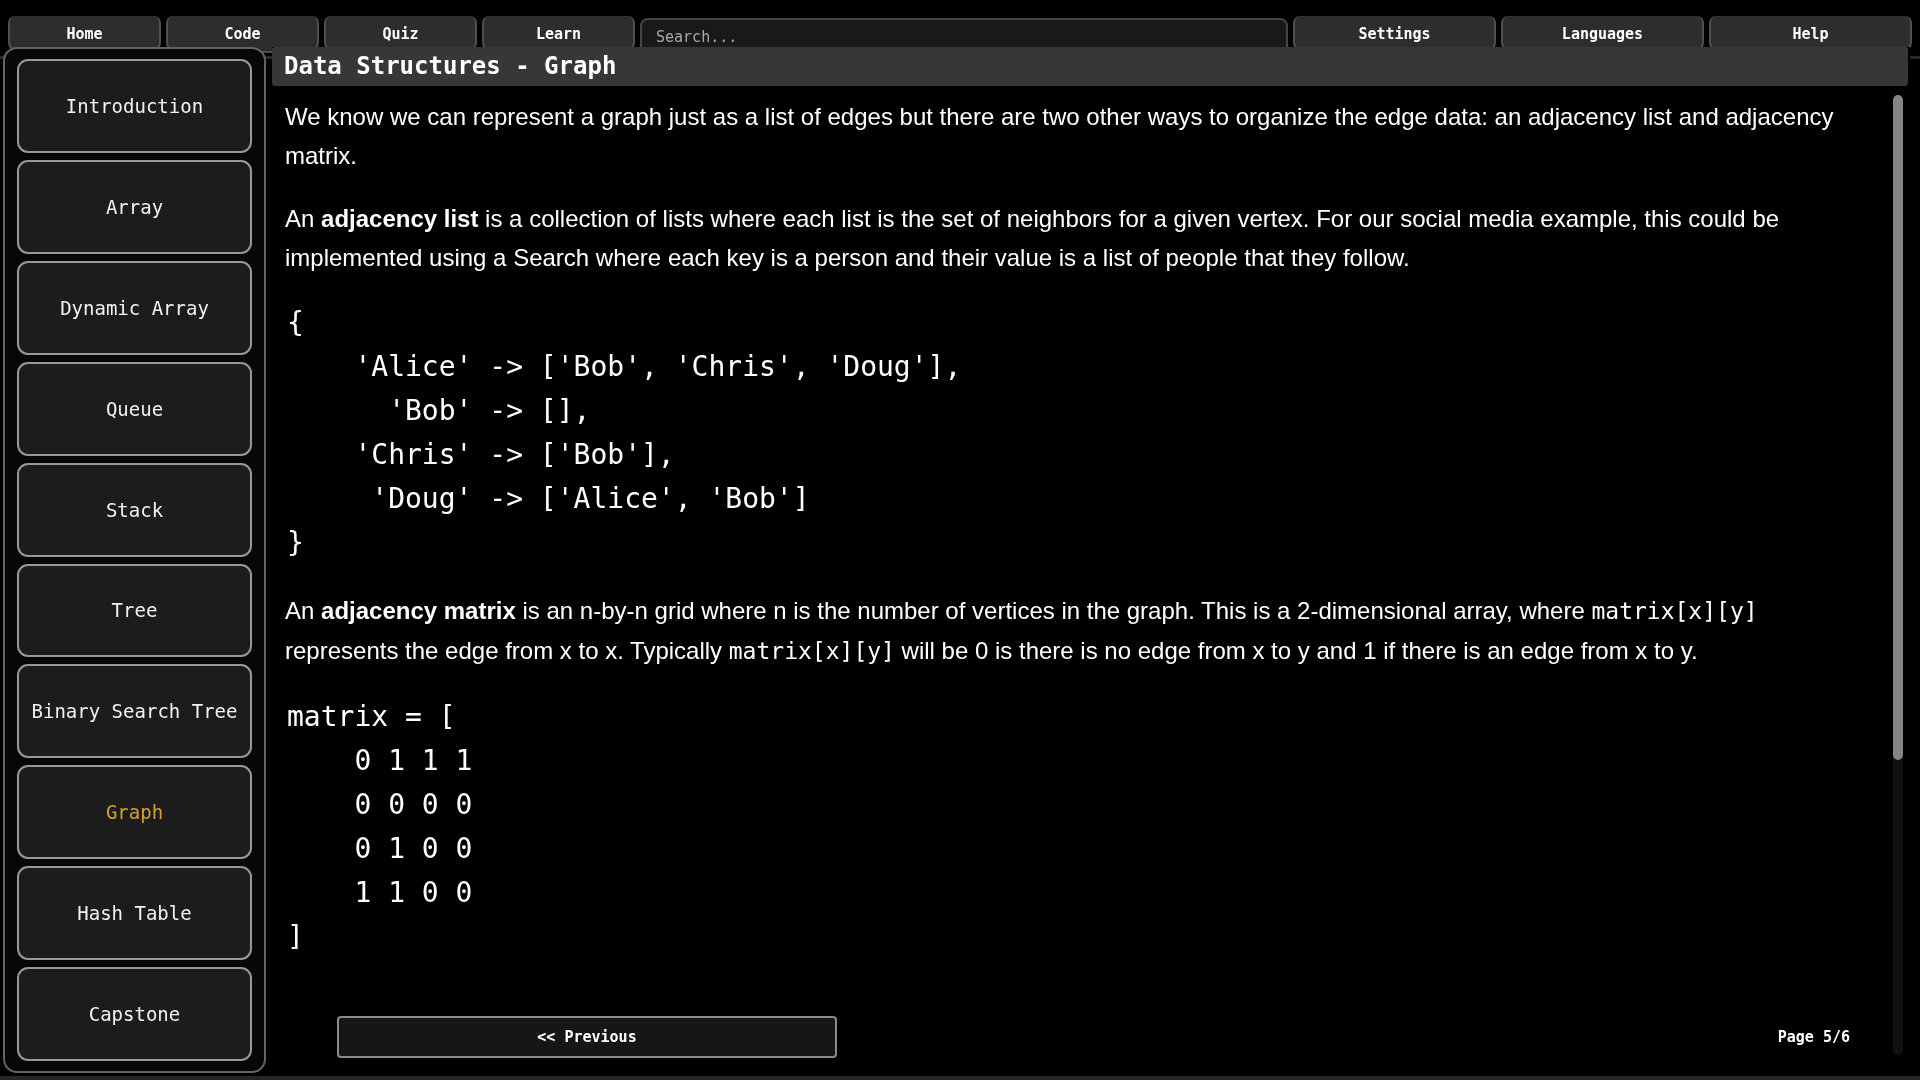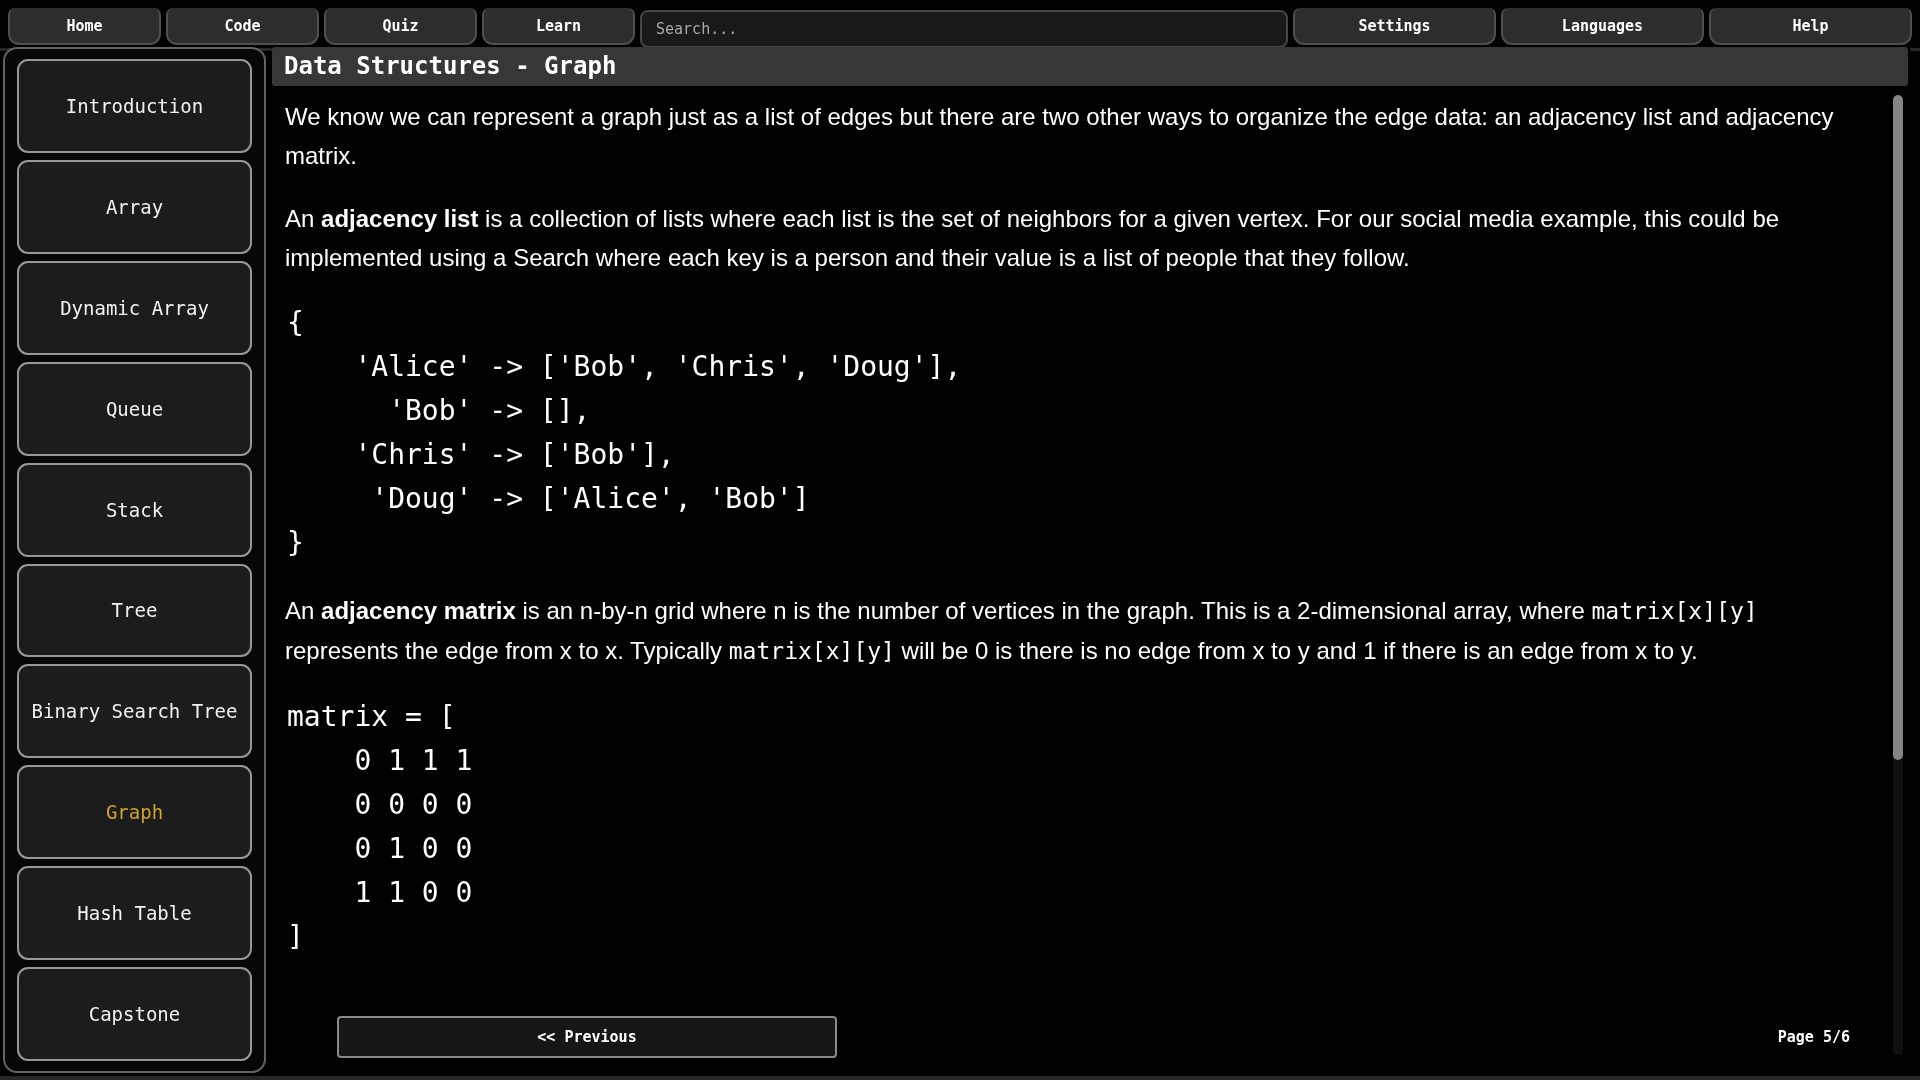--- a/index.html
+++ b/index.html
@@ -1,20 +1,20 @@
 <!DOCTYPE html>
 <html><head>
 <meta charset="utf-8">
 <style>
   * { margin:0; padding:0; box-sizing:border-box; }
   html,body { width:1920px; height:1080px; background:#000; overflow:hidden;
               font-family:"DejaVu Sans Mono", monospace; }
 
   
-  .topnav { position:absolute; left:0; top:8px; width:1920px; height:43px;
+  .topnav { position:absolute; left:0; top:16px; width:1920px; height:43px;
             background:#000; border-bottom:3px solid #282828;
             display:flex; align-items:flex-start; padding:0 8px; gap:5px; }
   .nav-btn { height:37px; background:#2d2d2d; border:2px solid #4f4f4f; border-top:none;
              border-radius:7px 7px 11px 11px; color:#fff; font:bold 15px "DejaVu Sans Mono",monospace;
              cursor:pointer; flex:0 0 auto; }
   .nav-btn-left { width:153px; }
   .nav-btn-right { width:203px; }
   .search-input { flex:1 1 auto; height:34px; margin-top:2px; background:#191919;
                   border:2px solid #464646; border-radius:8px; color:#a9a9a9;
                   font:15px "DejaVu Sans Mono",monospace; padding:17px 14px; outline:none; }

